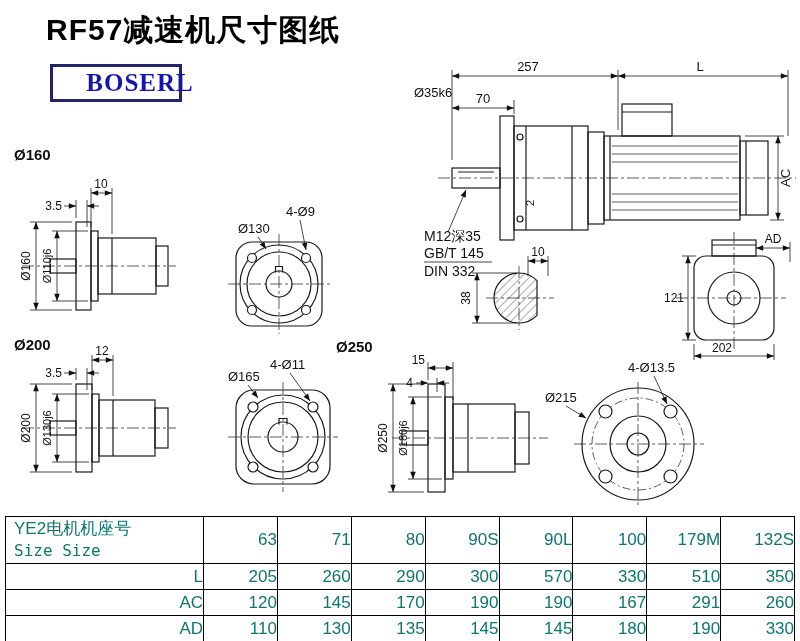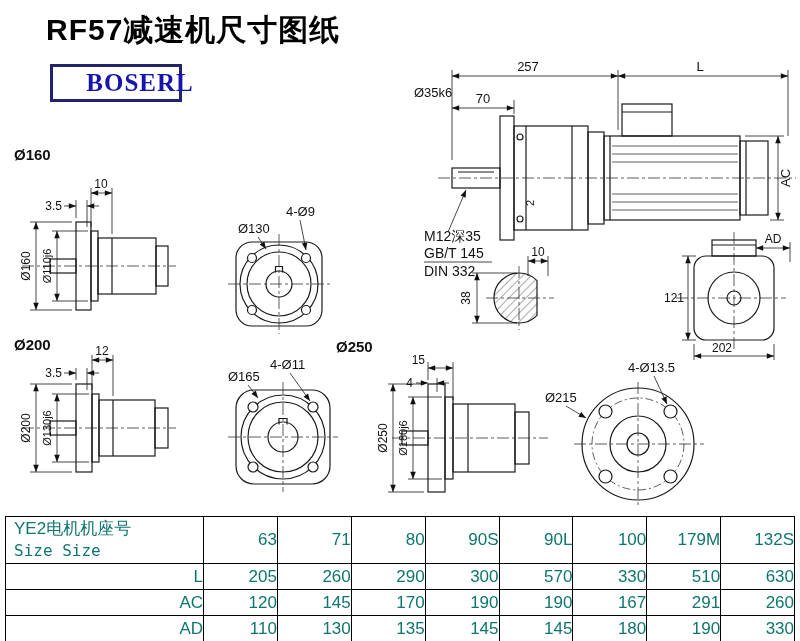--- a/index.html
+++ b/index.html
@@ -314,21 +314,21 @@
       </tr>
       <tr>
         <td>L</td>
         <td>205</td>
         <td>260</td>
         <td>290</td>
         <td>300</td>
         <td>570</td>
         <td>330</td>
         <td>510</td>
-        <td>630</td>
+        <td>350</td>
       </tr>
       <tr>
         <td>AC</td>
         <td>120</td>
         <td>145</td>
         <td>170</td>
         <td>190</td>
         <td>190</td>
         <td>167</td>
         <td>291</td>

